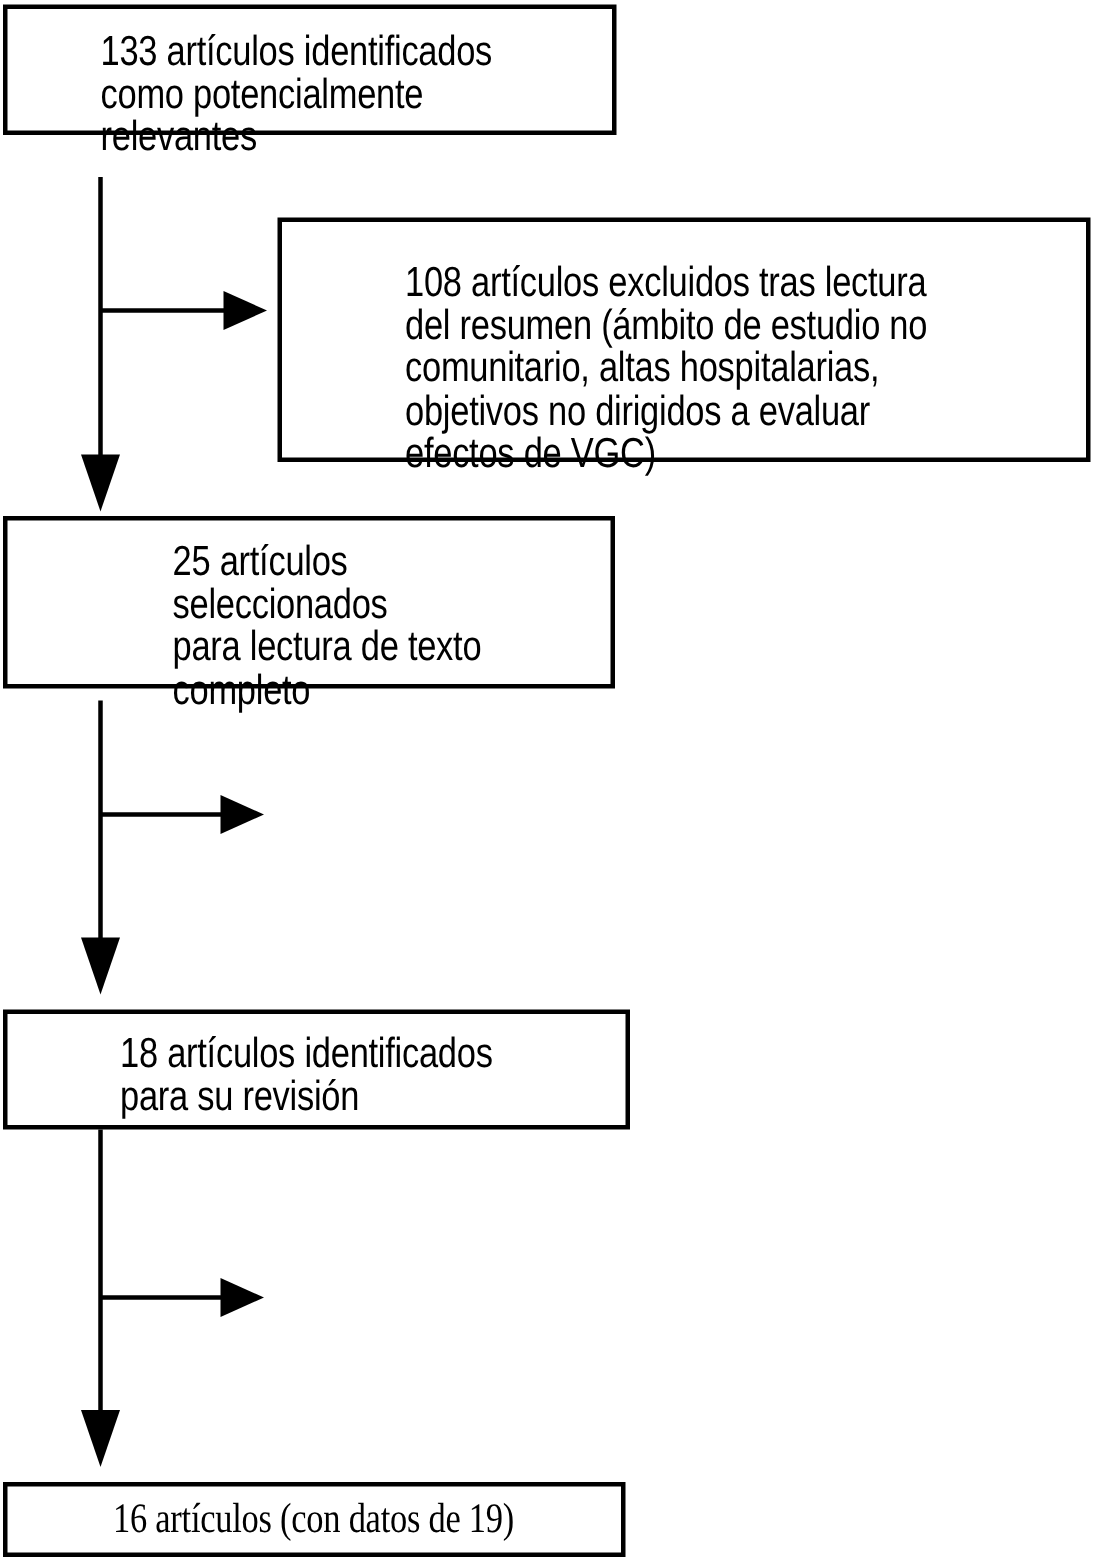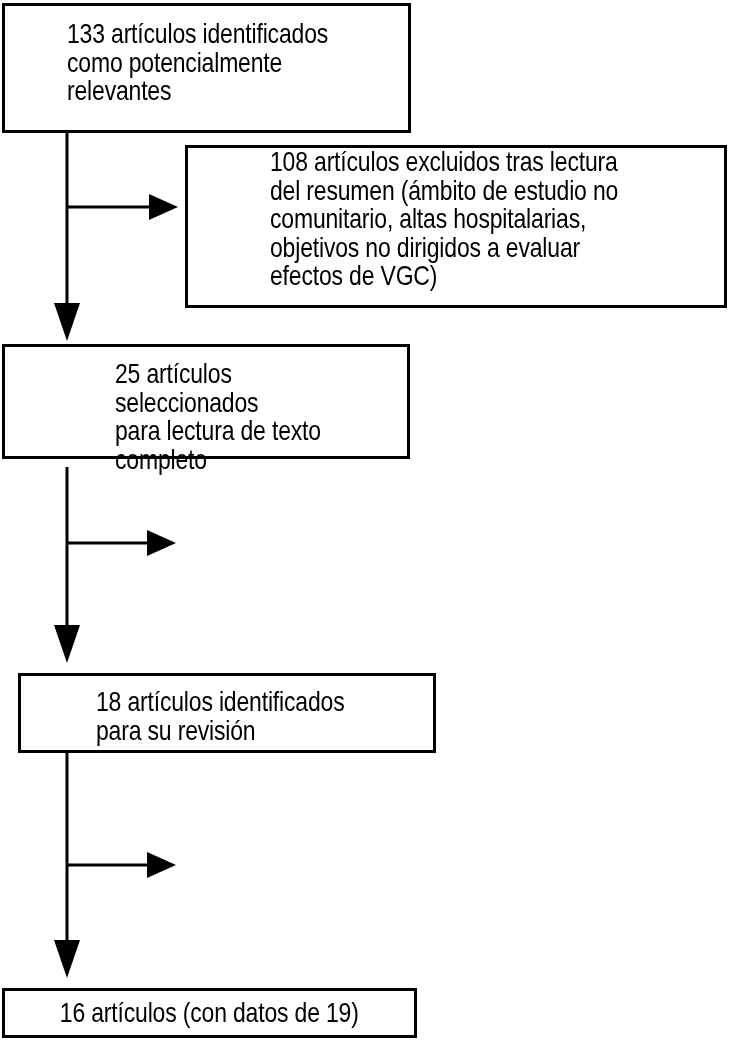--- a/index.html
+++ b/index.html
@@ -24,20 +24,21 @@
     font-size: 28px;
     line-height: 28.5px;
     letter-spacing: -0.2px;
     transform: scaleX(0.82);
     transform-origin: 0 0;
   }
   .box.centered {
     display: flex;
     align-items: center;
     justify-content: center;
+    font-family: Liberation Serif, serif;
   }
   .box.centered .txt {
     transform-origin: 50% 50%;
     white-space: nowrap;
   }
   #arrows {
     position: absolute;
     left: 0; top: 0;
     pointer-events: none;
   }
@@ -63,42 +64,42 @@
       <polygon points="54,625 80,625 67,663"></polygon>
     </g>
     <g>
       <line x1="67" y1="752" x2="67" y2="942"></line>
       <line x1="67" y1="865" x2="148" y2="865"></line>
       <polygon points="147,852 147,878 176,865"></polygon>
       <polygon points="54,940 80,940 67,978"></polygon>
     </g>
   </svg>
 
-  <div class="box" style="left:2px; top:3px; width:409px; height:130px; padding:14px 10px 0 62px;">
+  <div class="box" style="left:2px; top:3px; width:409px; height:87px; padding:14px 10px 0 62px;">
     <span class="txt">133 artículos identificados
 como potencialmente
 relevantes</span>
   </div>
 
-  <div class="box" style="left:185px; top:145px; width:542px; height:163px; padding:0 10px 0 82px;">
+  <div class="box" style="left:185px; top:145px; width:542px; height:163px; padding:26px 10px 0 82px;">
     <span class="txt">108 artículos excluidos tras lectura
 del resumen (ámbito de estudio no
 comunitario, altas hospitalarias,
 objetivos no dirigidos a evaluar
 efectos de VGC)</span>
   </div>
 
   <div class="box" style="left:2px; top:344px; width:408px; height:115px; padding:13px 10px 0 110px;">
     <span class="txt">25 artículos seleccionados
 para lectura de texto
 completo</span>
   </div>
 
 
-  <div class="box" style="left:18px; top:673px; width:418px; height:80px; padding:12px 10px 0 75px;">
+  <div class="box" style="left:2px; top:673px; width:418px; height:80px; padding:12px 10px 0 75px;">
     <span class="txt">18 artículos identificados
 para su revisión</span>
   </div>
 
 
   <div class="box centered" style="left:2px; top:988px; width:415px; height:50px;">
     <span class="txt">16 artículos (con datos de 19)</span>
   </div>
 
 </div>

